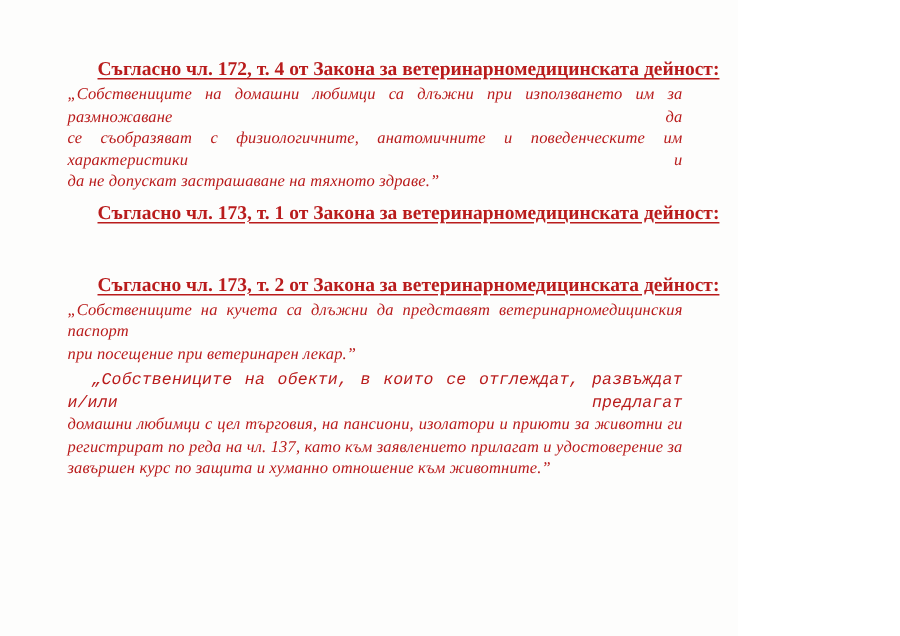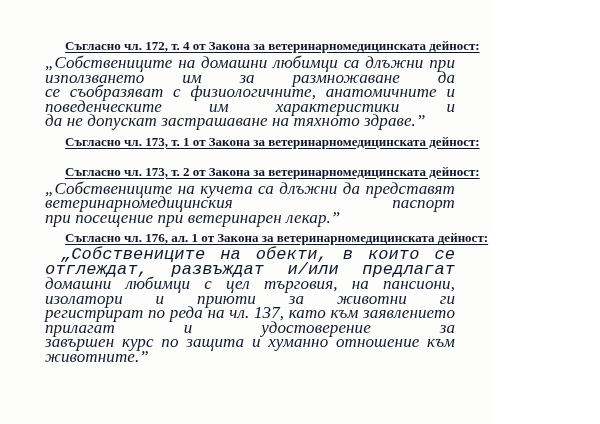--- a/index.html
+++ b/index.html
@@ -8,54 +8,54 @@
     background: #ffffff;
   }
   .page {
     position: relative;
     width: 492px;
     height: 424px;
     box-sizing: border-box;
     background: #fdfdfc;
     padding: 37px 37px 0 45px;
     font-family: "Liberation Serif", serif;
-    color: #0f172a;
+    color: #b91c1c;
     overflow: hidden;
   }
   .section { }
   .heading {
     font-size: 13px;
     line-height: 17px;
     font-weight: bold;
     text-decoration: underline;
     text-underline-offset: 2px;
     margin-left: 20px;
     margin-bottom: 2px;
     white-space: nowrap;
   }
   .para {
     font-style: italic;
-    font-size: 17px;
+    font-size: 11px;
     line-height: 14.5px;
     letter-spacing: 0.1px;
   }
   .line {
     text-align: justify;
     text-align-last: justify;
   }
   .line:last-child {
     text-align-last: left;
   }
   
   .section:last-child .para .line:first-child {
     text-indent: 16px;
     font-family: Liberation Mono, monospace;
   }
   .section + .section { margin-top: 4px; }
-  .section:nth-child(3) { margin-top: 13px; }
+  .section:nth-child(3) { margin-top: 31px; }
   .section:nth-child(4) { margin-top: 4px; }
   .section:nth-child(5) { margin-top: 10px; }
 </style>
 </head>
 <body>
 
 <div class="page">
     <div class="section">
       <div class="heading">Съгласно чл. 172, т. 4 от Закона за ветеринарномедицинската дейност:</div>
       <div class="para">
@@ -68,21 +68,20 @@
       <div class="heading">Съгласно чл. 173, т. 1 от Закона за ветеринарномедицинската дейност:</div>
     </div>
     <div class="section">
       <div class="heading">Съгласно чл. 173, т. 2 от Закона за ветеринарномедицинската дейност:</div>
       <div class="para">
         <div class="line">„Собствениците на кучета са длъжни да представят ветеринарномедицинския паспорт</div>
         <div class="line">при посещение при ветеринарен лекар.”</div>
       </div>
     </div>
     <div class="section">
-      <div class="heading">Съгласно чл. 176, ал. 1 от Закона за ветеринарномедицинската дейност:</div>
       <div class="para">
         <div class="line">„Собствениците на обекти, в които се отглеждат, развъждат и/или предлагат</div>
         <div class="line">домашни любимци с цел търговия, на пансиони, изолатори и приюти за животни ги</div>
         <div class="line">регистрират по реда на чл. 137, като към заявлението прилагат и удостоверение за</div>
         <div class="line">завършен курс по защита и хуманно отношение към животните.”</div>
       </div>
     </div>
   </div>
 
 </body></html>

